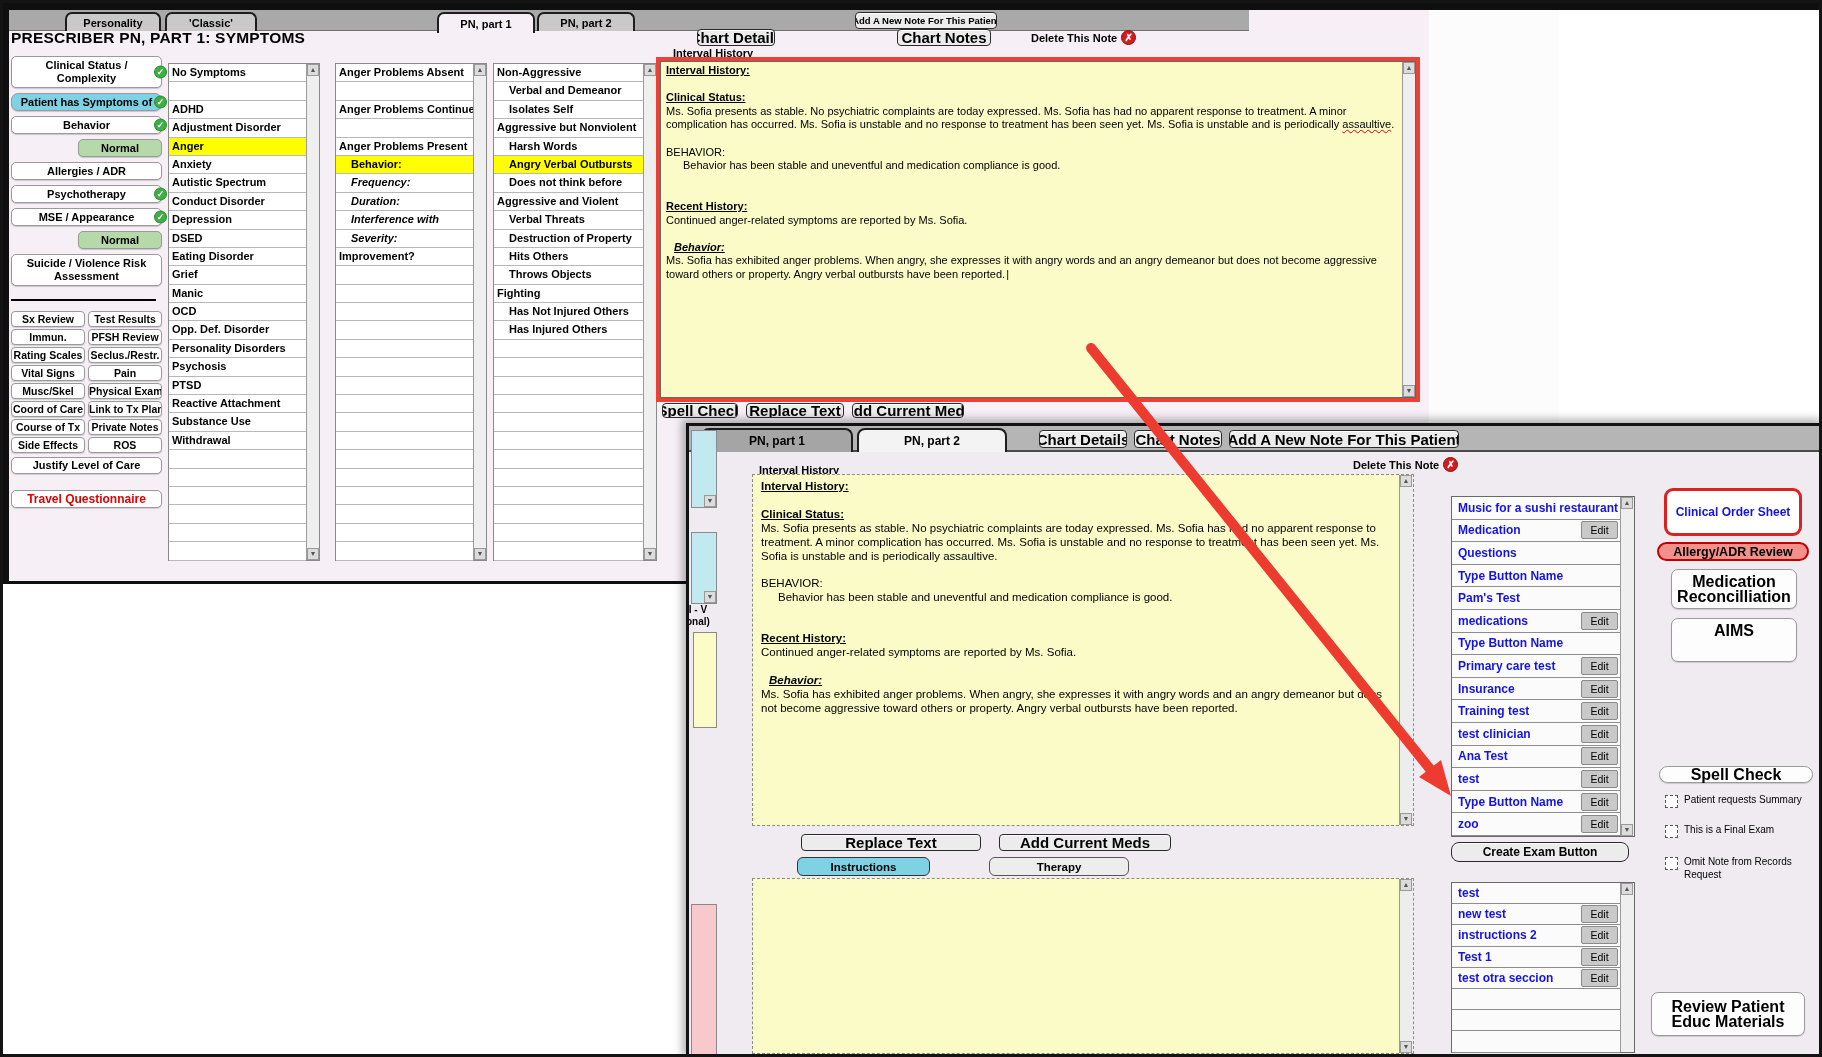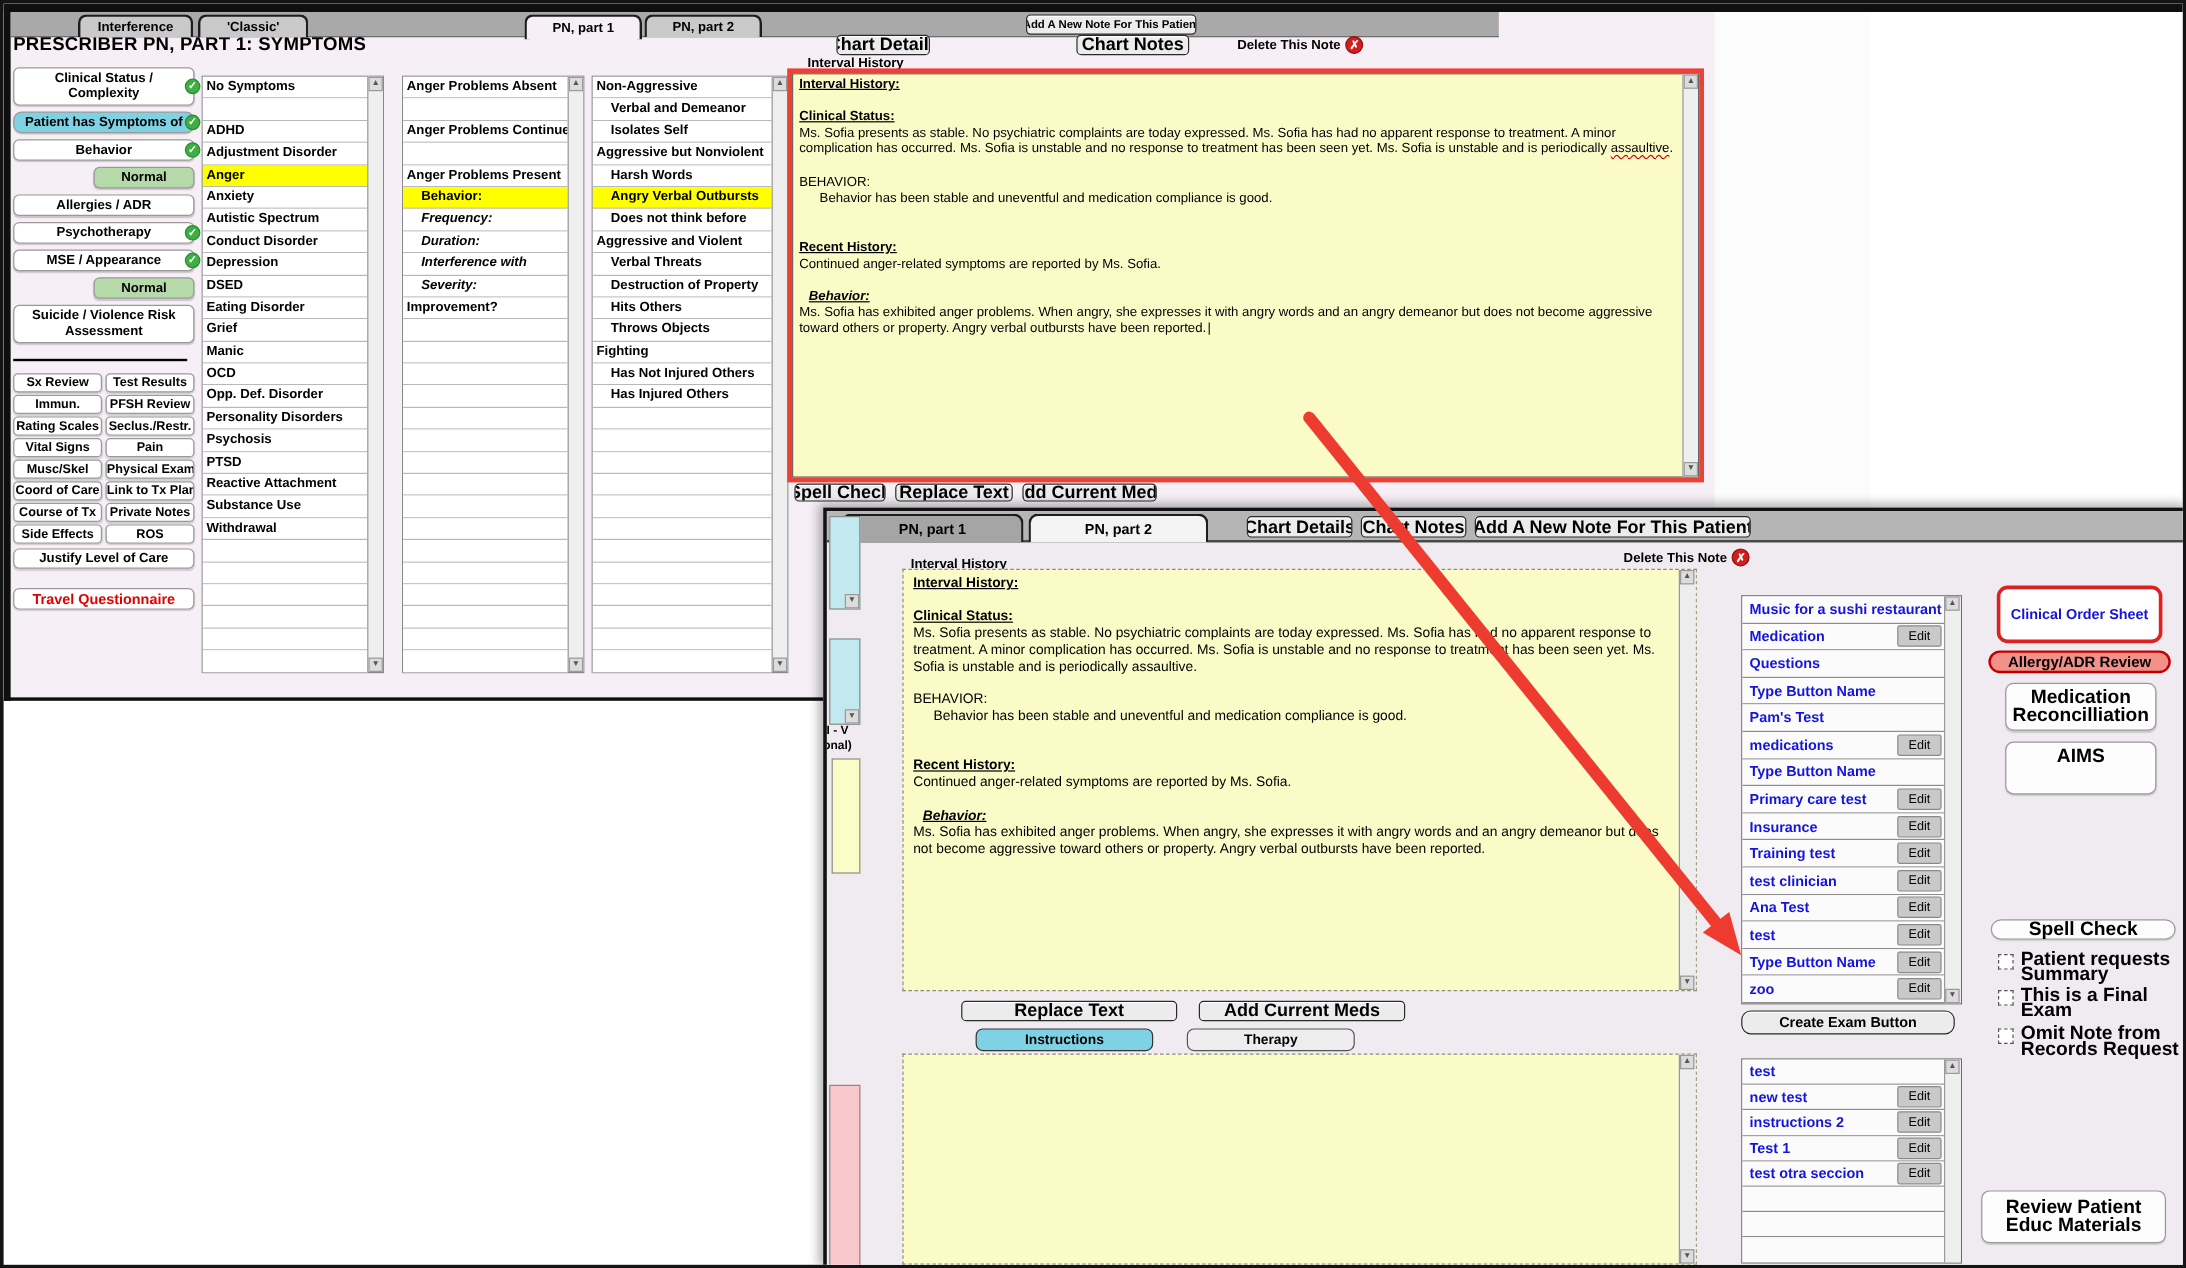--- a/index.html
+++ b/index.html
@@ -92,36 +92,36 @@
   .editbtn{flex:none;width:37px;height:18px;background:#c9c9c9;border:1px solid #8a8a8a;border-radius:2px;
            font-size:10.5px;text-align:center;line-height:16px;margin-right:2px}
   .cos{position:absolute;background:#fff;border:3px solid #dd2020;border-radius:9px;color:var(--c-blue_link,#1414dd);
        font-weight:bold;font-size:12px;display:flex;align-items:center;justify-content:center;text-align:center;line-height:15px}
   .allergy{position:absolute;background:var(--c-salmon,#f2908a);border:2px solid #c00000;border-radius:10px;
            font-weight:bold;font-size:12.5px;display:flex;align-items:center;justify-content:center}
   .wbtn{position:absolute;background:#fdfdfd;border:1px solid #9a9a9a;border-radius:7px;font-weight:bold;font-size:16px;
         display:flex;align-items:center;justify-content:center;text-align:center;line-height:15px;box-shadow:0 1px 1px rgba(0,0,0,.15)}
   .cbrow{position:absolute;display:flex;gap:6px;align-items:flex-start;width:152px;cursor:default}
   .cbx{flex:none;width:13px;height:13px;background:#fff;border:1.5px dashed #555;margin-top:1px}
-  .cbl{font-size:16px;line-height:12.5px;font-weight:bold}
+  .cbl{font-size:10px;line-height:12.5px;font-weight:normal}
   .frag{position:absolute;border:1px solid #8a8a8a}
   .fragtxt{position:absolute;font-size:10px;line-height:12px;font-weight:bold;white-space:nowrap}
   .arrowsvg{position:absolute;left:0;top:0;pointer-events:none;z-index:50}
 </style>
 </head>
 <body>
 
 <div class="screen">
   <div class="topbar"></div>
 
   <div class="w1">
     <div class="w1inner"></div>
     <div class="strip1"></div>
 
-    <div class="tab" style="left:56px;width:96px">Interference</div>
+    <div class="tab" style="left:56px;width:96px">Personality</div>
     <div class="tab" style="left:156px;width:92px">'Classic'</div>
     <div class="tab sel" style="left:428px;width:98px">PN, part 1</div>
     <div class="tab" style="left:528px;width:98px">PN, part 2</div>
     <div class="btn" style="left:846px;top:2px;width:142px;height:17px;font-size:9.5px">Add A New Note For This Patient</div>
 
     <div class="title1">PRESCRIBER PN, PART 1:  SYMPTOMS</div>
     <div class="btn" style="left:688px;top:19px;width:78px;height:17px">Chart Details</div>
     <div class="btn" style="left:888px;top:19px;width:94px;height:17px">Chart Notes</div>
     <div class="dellabel" style="left:1022px;top:20px">
       <span>Delete This Note</span>
@@ -479,21 +479,21 @@
         <div class="np ti">Ms. Sofia has exhibited anger problems. When angry, she expresses it with angry words and an angry demeanor but does not become aggressive toward others or property.  Angry verbal outbursts have been reported.</div>
       </div>
       <div class="yscroll">
         <span class="sba top">▲</span>
         <span class="sba bot">▼</span>
       </div>
     </div>
     <div class="btn" style="left:112px;top:408px;width:180px;height:17px">Replace Text</div>
     <div class="btn" style="left:310px;top:408px;width:172px;height:17px">Add Current Meds</div>
 
-    <div class="sectab cyan" style="left:124px;top:431px;width:148px">Instructions</div>
+    <div class="sectab cyan" style="left:108px;top:431px;width:133px">Instructions</div>
     <div class="sectab" style="left:300px;top:431px;width:140px">Therapy</div>
 
     <div class="ytext" style="left:63px;top:452px;width:662px;height:176px">
       <div class="yscroll">
         <span class="sba top">▲</span>
         <span class="sba bot">▼</span>
       </div>
     </div>
 
     <div class="xlist" style="left:762px;top:70px;height:341px">

